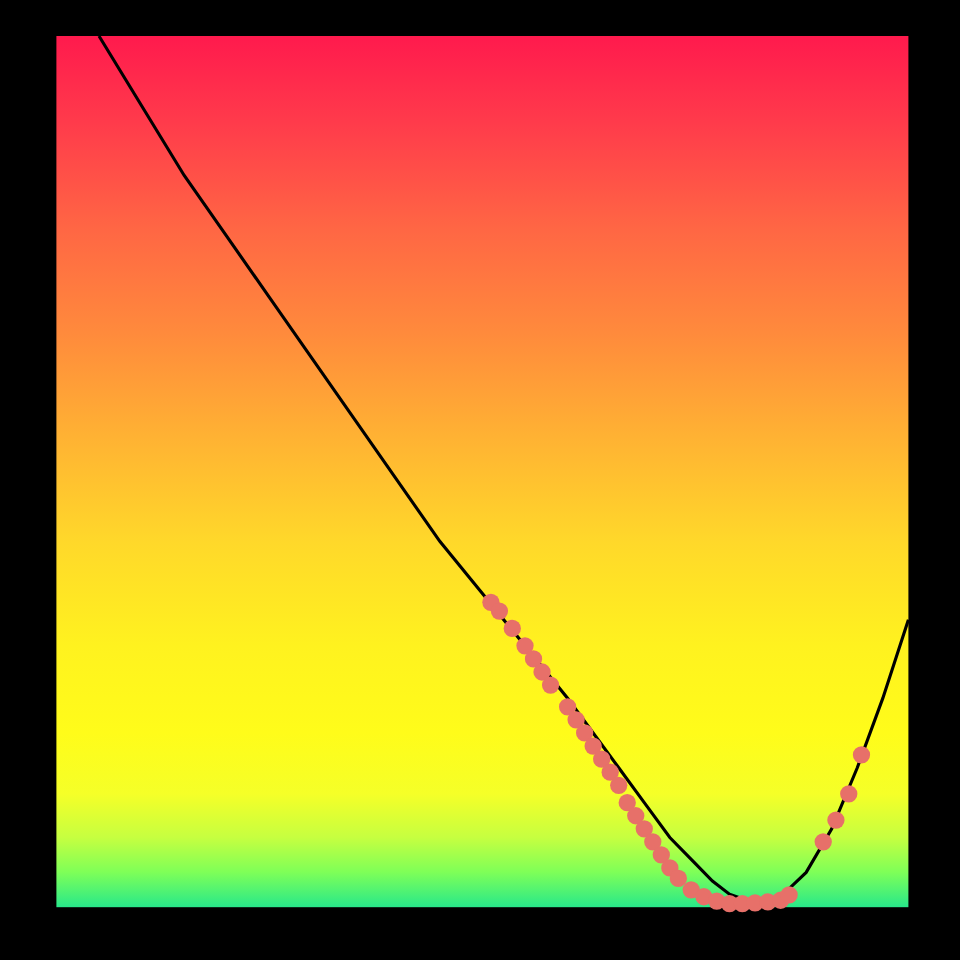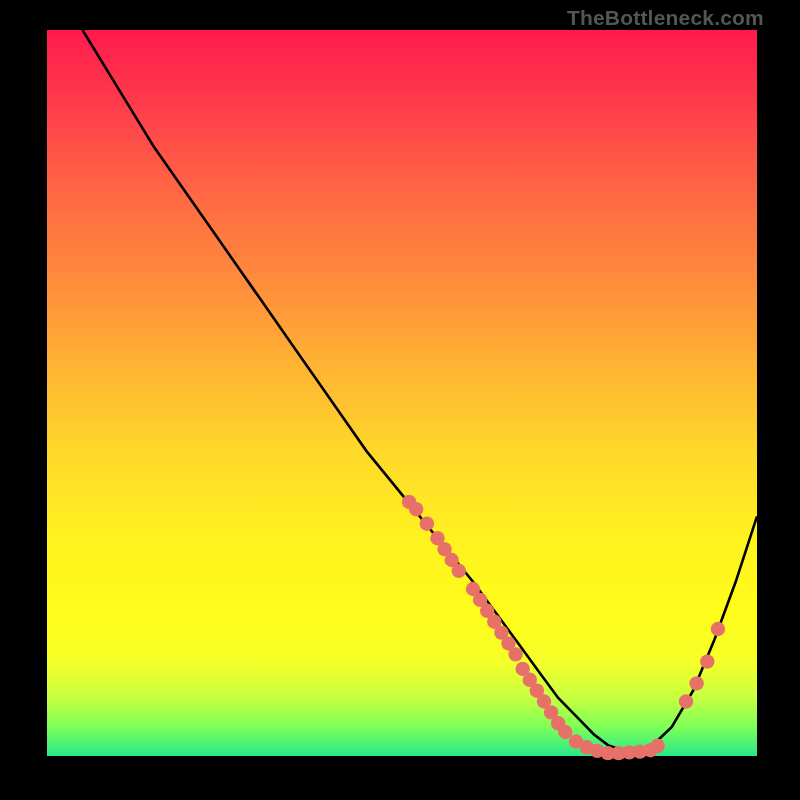--- a/index.html
+++ b/index.html
@@ -93,14 +93,13 @@
         <circle cx="592.9" cy="721.6" r="7.2" fill="#e77069"></circle>
         <circle cx="603.5" cy="720.2" r="7.2" fill="#e77069"></circle>
         <circle cx="610.6" cy="715.8" r="7.2" fill="#e77069"></circle>
         <circle cx="639.0" cy="671.5" r="7.2" fill="#e77069"></circle>
         <circle cx="649.6" cy="653.4" r="7.2" fill="#e77069"></circle>
         <circle cx="660.3" cy="631.6" r="7.2" fill="#e77069"></circle>
         <circle cx="670.9" cy="599.0" r="7.2" fill="#e77069"></circle>
       </g>
   </svg>
 
-  <div class="watermark">TheBottleneck.com</div>
 </div>
 
 </body></html>

